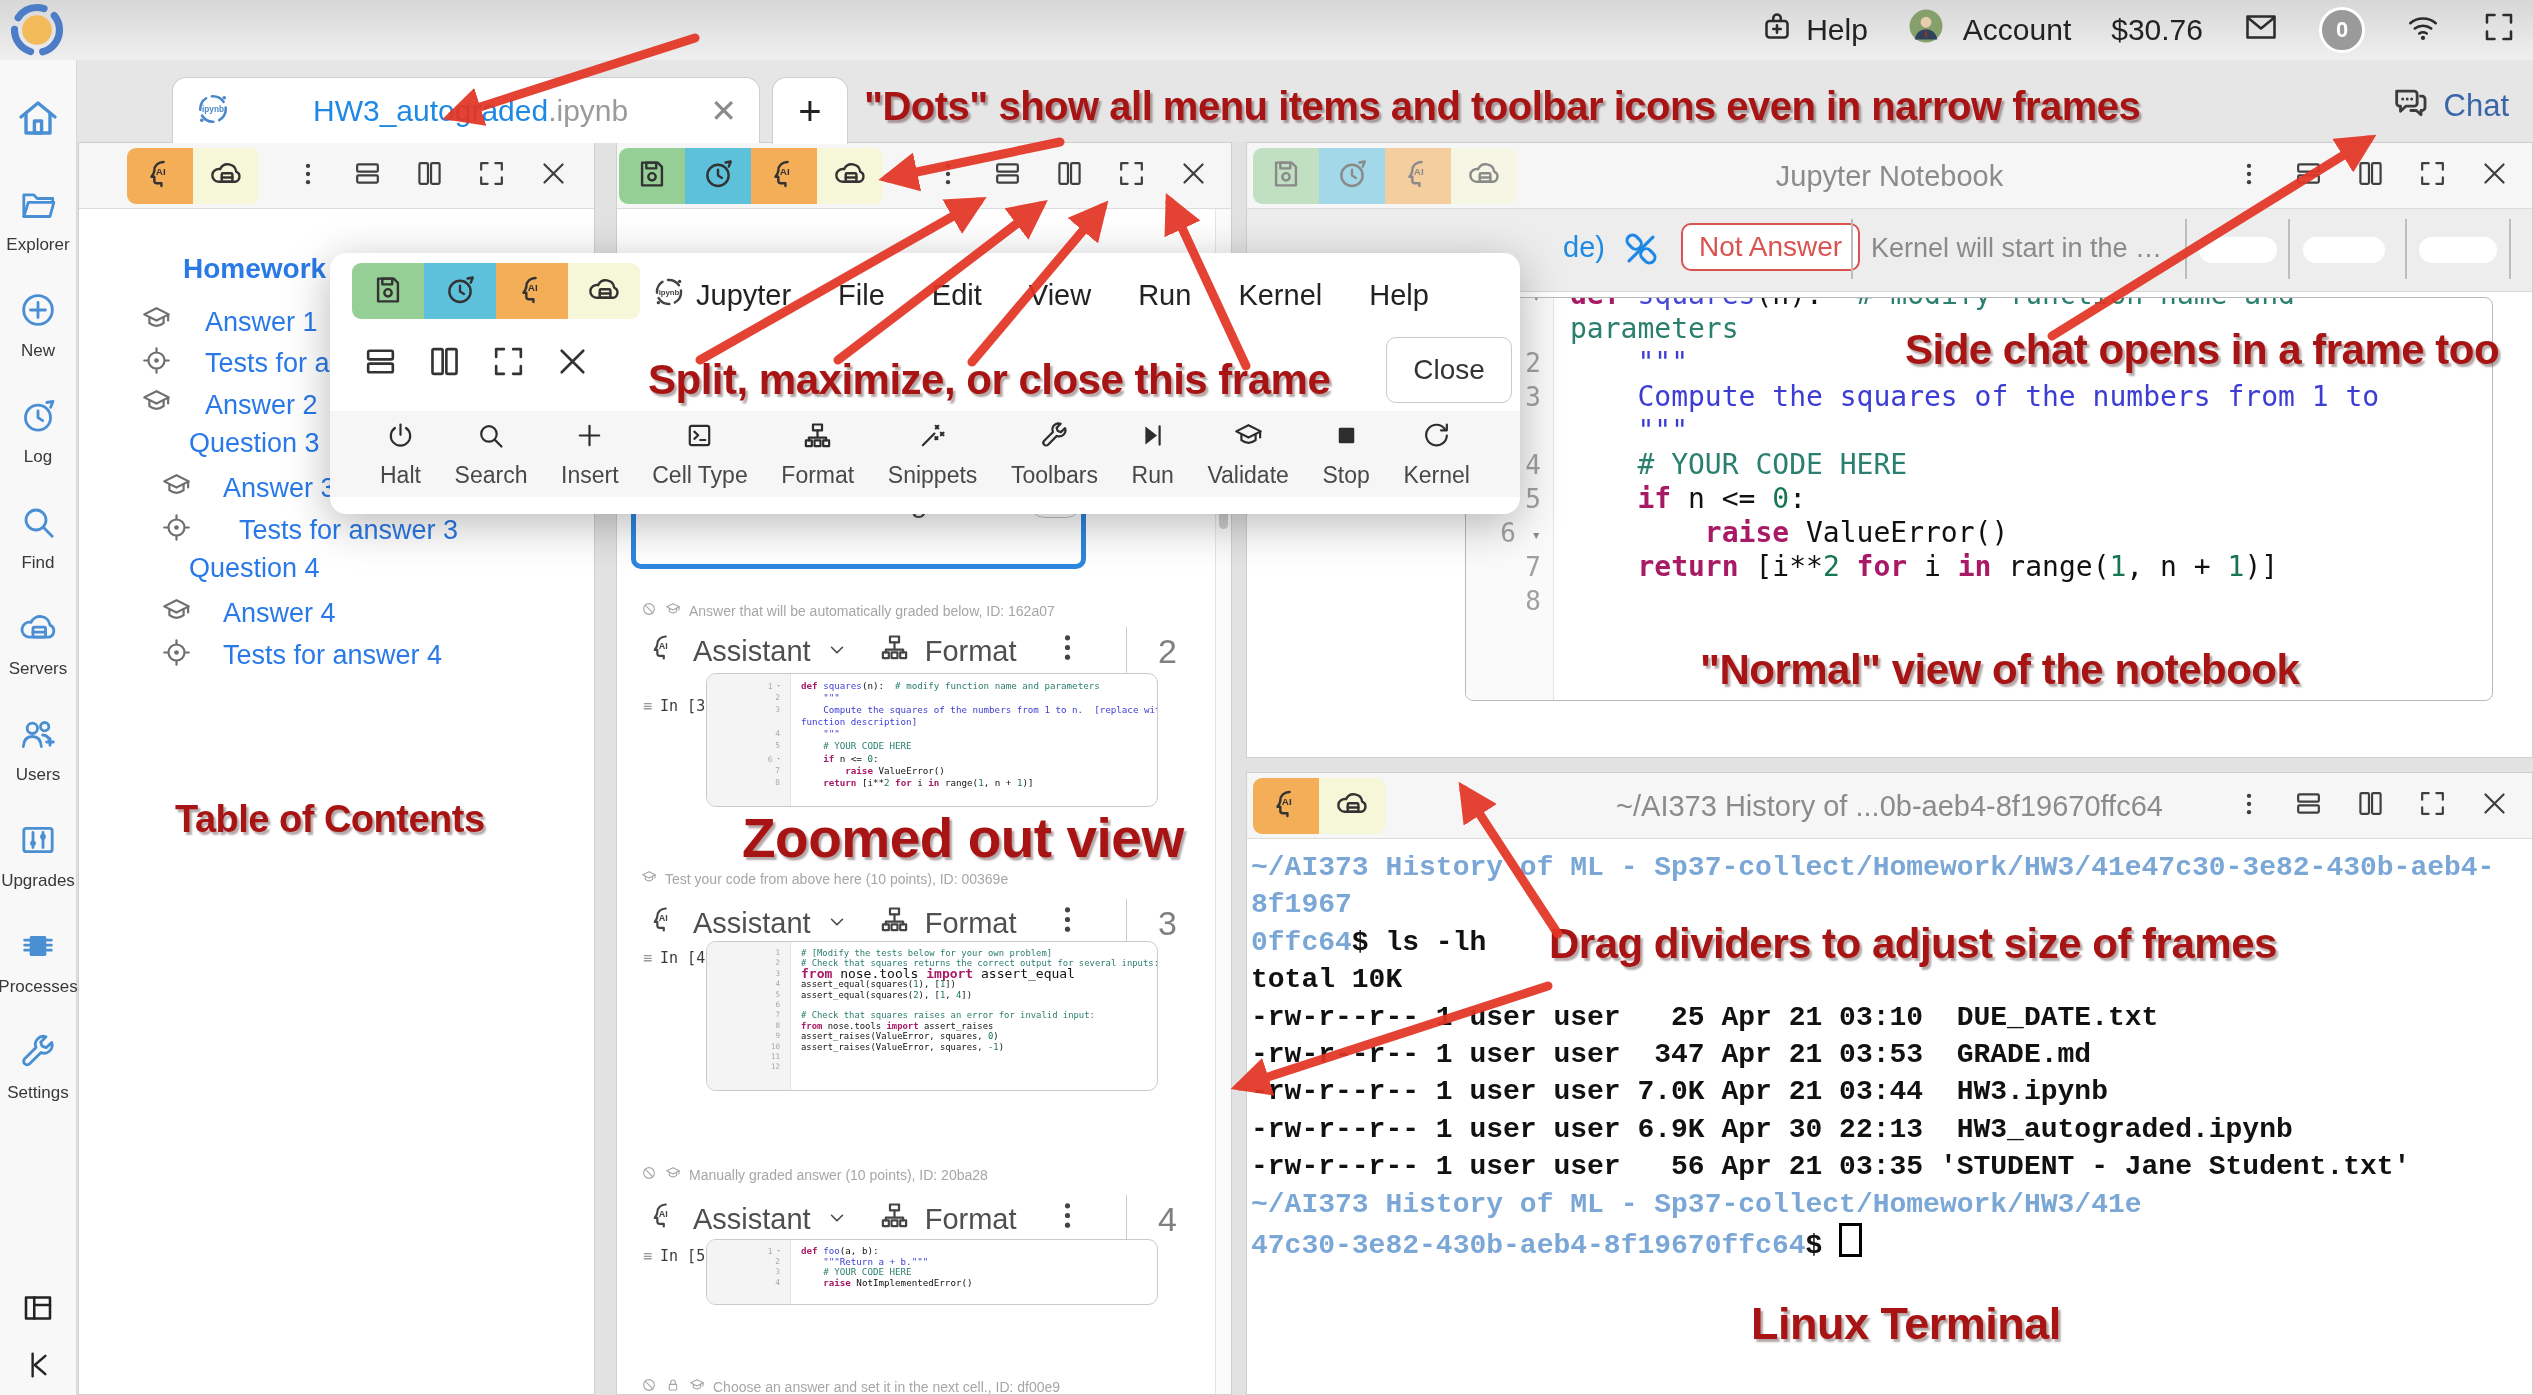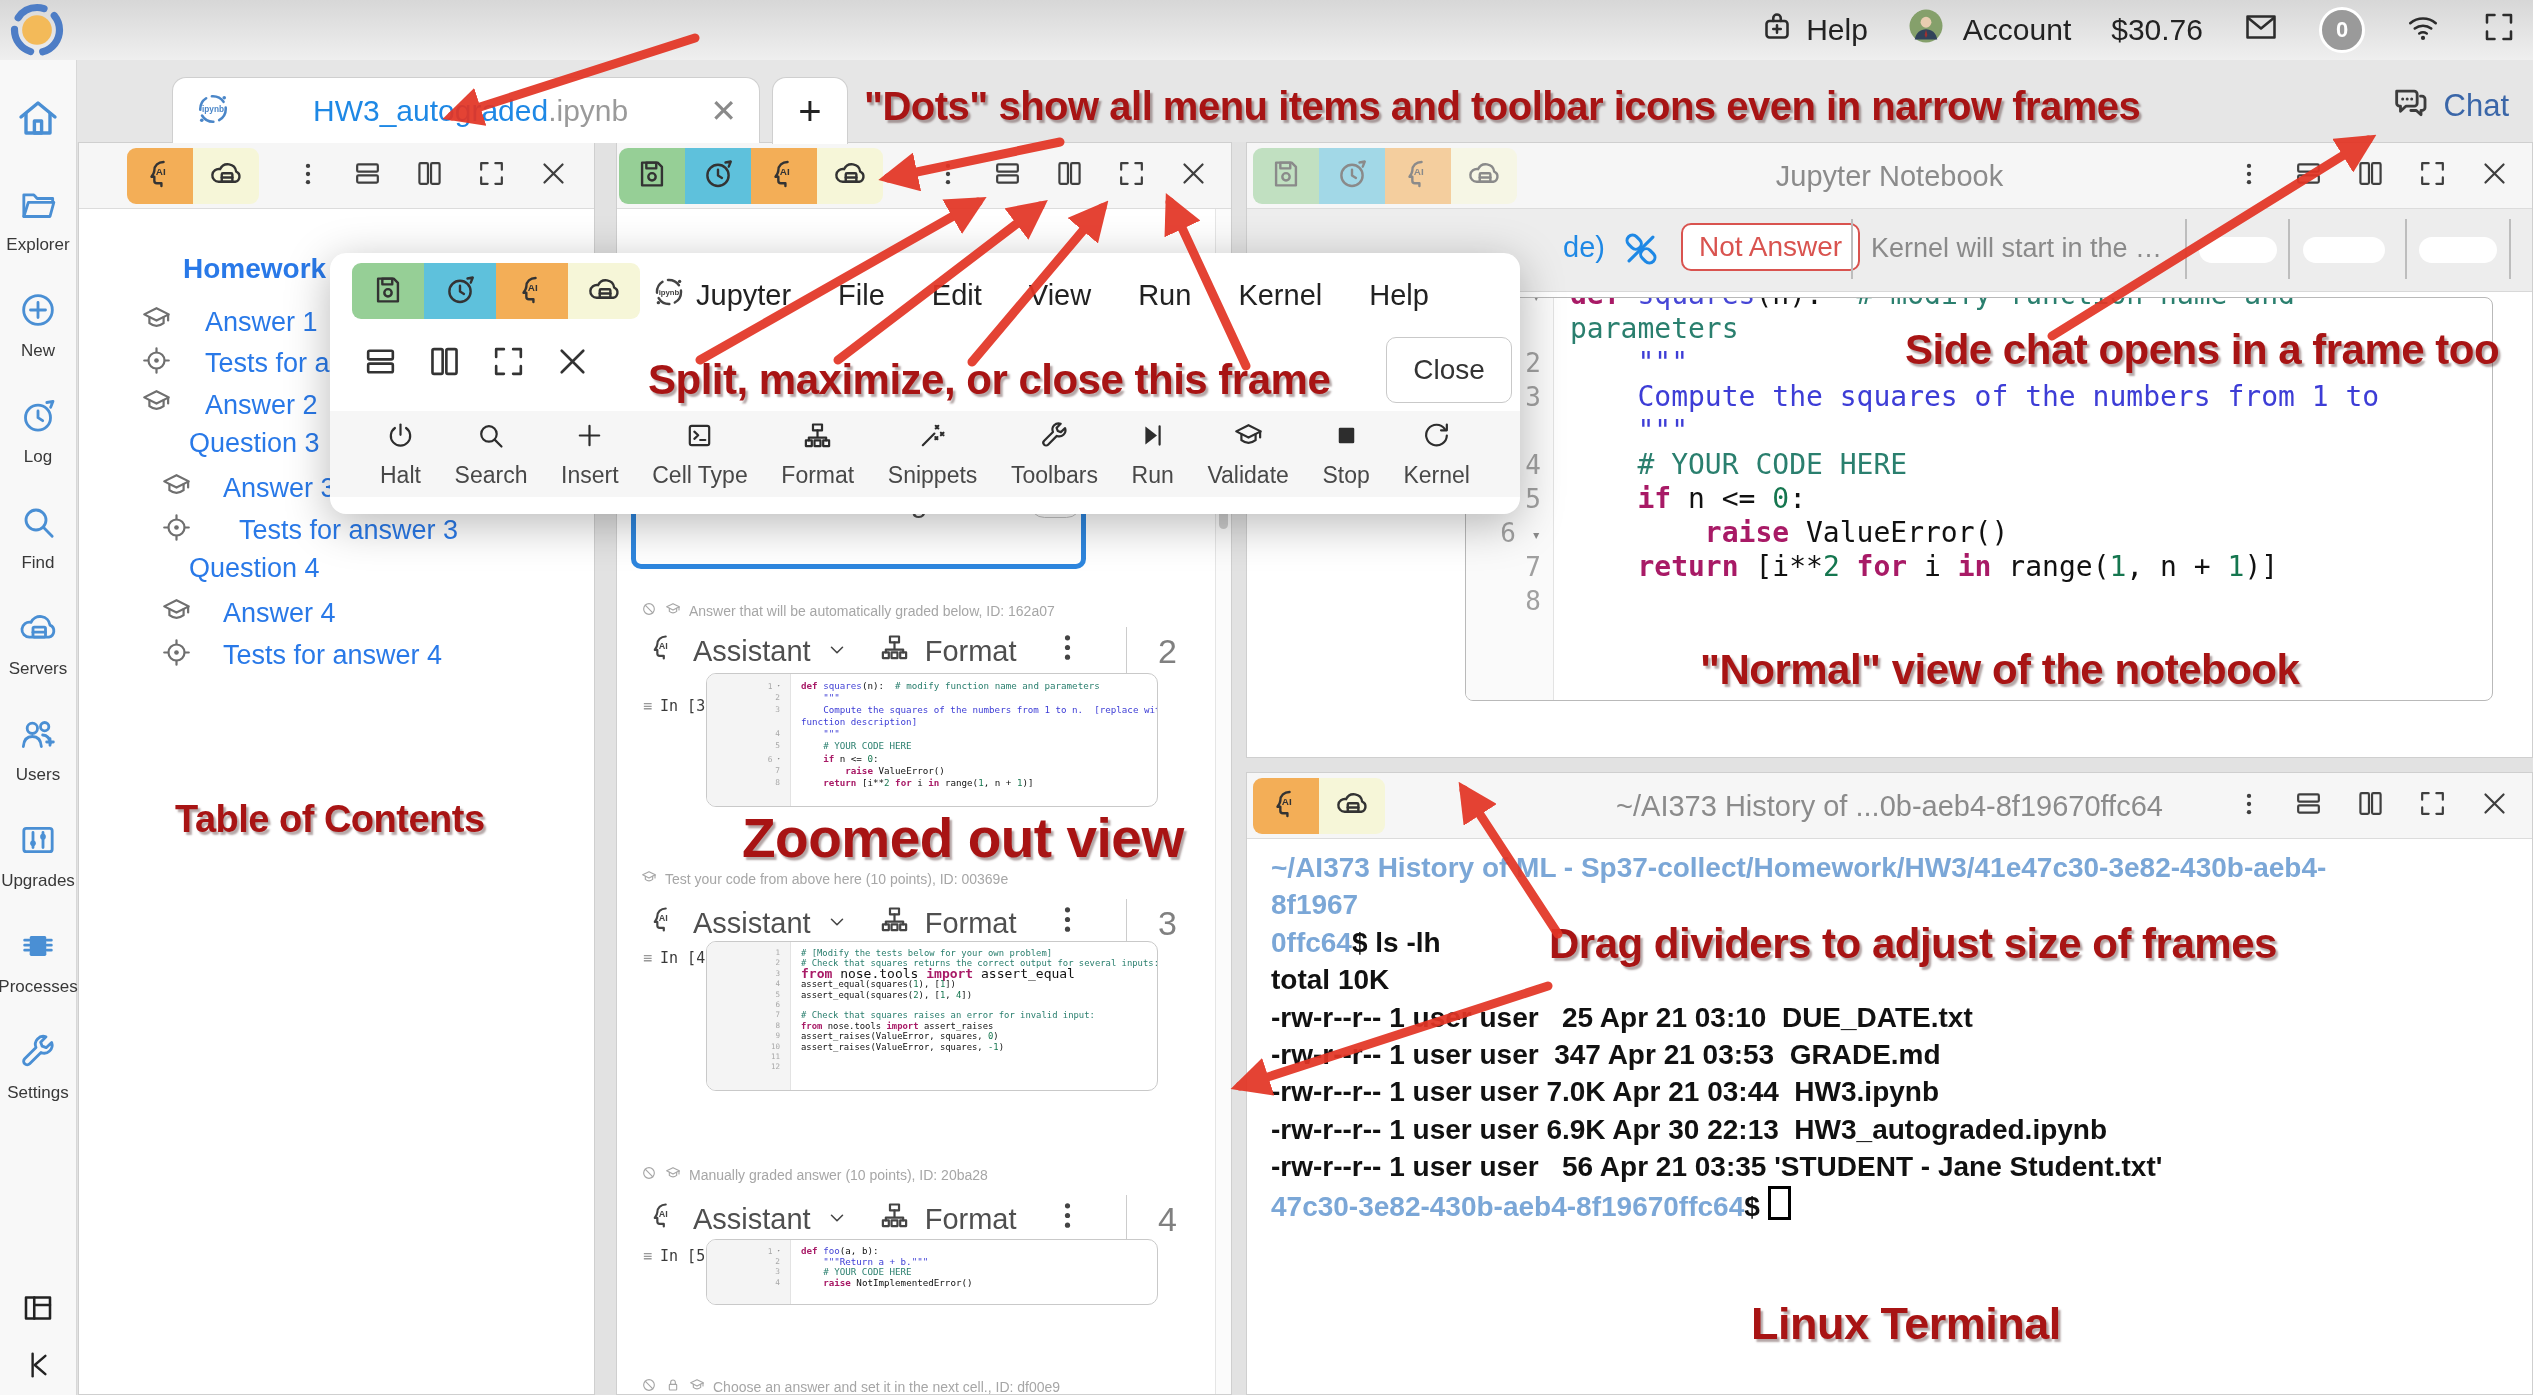--- a/index.html
+++ b/index.html
@@ -103,21 +103,21 @@
   .kpill{position:absolute;top:28px;height:26px;background:#fff;border-radius:13px;}
   #nb-code{position:absolute;left:218px;top:88px;width:1026px;height:402px;border:1.5px solid #b9b9b9;
            border-radius:8px;display:flex;overflow:hidden;background:#fff;}
   #nb-gut{width:88px;flex:0 0 auto;background:#fafafa;border-right:1px solid #e3e3e3;box-sizing:border-box;
           padding-right:12px;text-align:right;color:#a0a0a0;font-family:"DejaVu Sans Mono",monospace;
           font-size:26px;margin-top:-20px;}
   #nb-ccol{flex:1;padding-left:16px;font-family:"DejaVu Sans Mono",monospace;font-size:28px;margin-top:-20px;}
   .nbrow{height:34px;line-height:34px;white-space:pre;}
   .fold{color:#8a8a8a;font-size:.6em;vertical-align:2px;}
   
-  #term-pre{position:absolute;left:24px;top:10px;font-family:Liberation Sans, sans-serif;font-size:28px;
+  #term-pre{position:absolute;left:4px;top:10px;font-family:Liberation Mono, monospace;font-size:28px;
             line-height:37.4px;font-weight:bold;color:#111;}
   .trow{white-space:pre;}
   .path{color:#7ba7d7;}
   .cur{display:inline-block;width:17px;height:28px;border:3px solid #000;vertical-align:-4px;}
   
   #popup{position:absolute;left:330px;top:253px;width:1190px;height:261px;background:#fff;border-radius:16px;
          box-shadow:0 10px 45px rgba(0,0,0,.28);z-index:100;}
   #p-cgroup{position:absolute;left:22px;top:10px;}
   #p-cgroup .cbtn{width:72px;height:58px;}
   #p-splits{position:absolute;left:32px;top:90px;display:flex;gap:27px;color:#333;}
@@ -824,20 +824,21 @@
       <div id="term-pre">
           <div class="trow"><span class="path">~/AI373 History of ML - Sp37-collect/Homework/HW3/41e47c30-3e82-430b-aeb4-</span></div>
           <div class="trow"><span class="path">8f1967</span></div>
           <div class="trow"><span class="path">0ffc64</span><span class="pl">$ ls -lh</span></div>
           <div class="trow"><span class="pl">total 10K</span></div>
           <div class="trow"><span class="pl">-rw-r--r-- 1 user user   25 Apr 21 03:10  DUE_DATE.txt</span></div>
           <div class="trow"><span class="pl">-rw-r--r-- 1 user user  347 Apr 21 03:53  GRADE.md</span></div>
           <div class="trow"><span class="pl">-rw-r--r-- 1 user user 7.0K Apr 21 03:44  HW3.ipynb</span></div>
           <div class="trow"><span class="pl">-rw-r--r-- 1 user user 6.9K Apr 30 22:13  HW3_autograded.ipynb</span></div>
           <div class="trow"><span class="pl">-rw-r--r-- 1 user user   56 Apr 21 03:35 'STUDENT - Jane Student.txt'</span></div>
+          <div class="trow"><span class="path">~/AI373 History of ML - Sp37-collect/Homework/HW3/41e</span></div>
           <div class="trow"><span class="path">47c30-3e82-430b-aeb4-8f19670ffc64</span><span class="pl">$ </span><span class="cur"></span></div>
         </div>
     </div>
   </div>
 
   <div id="popup">
     <div id="p-cgroup" class="cgroup">
       <div class="cbtn c-save">
           <span><svg viewBox="0 0 24 24" fill="none" stroke="currentColor" stroke-width="1.7" stroke-linecap="round" stroke-linejoin="round">
               <path d="M5 4h11l3 3v13H5z"></path>

